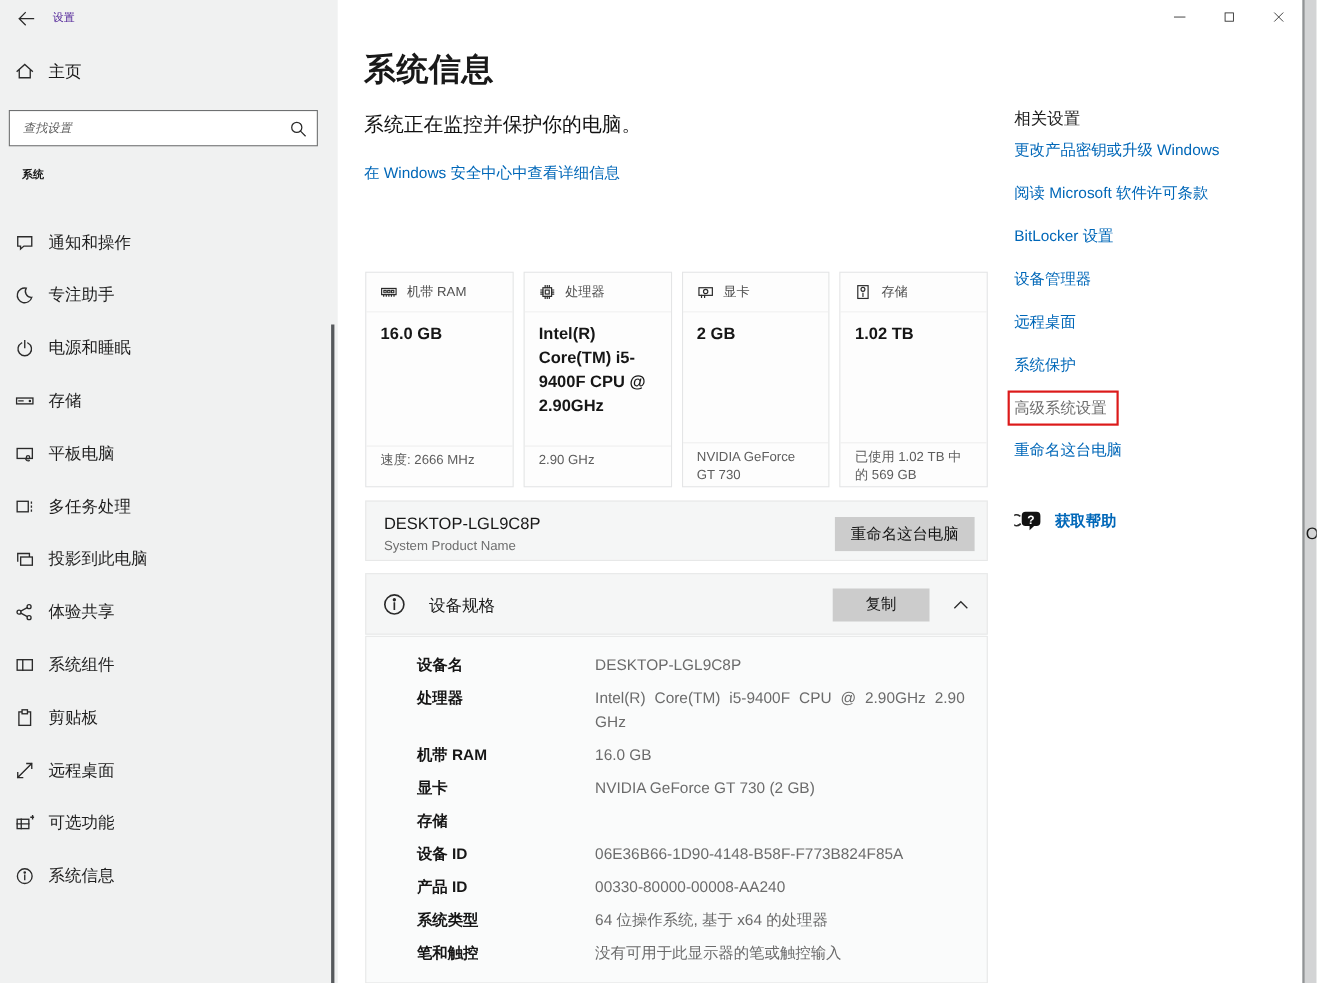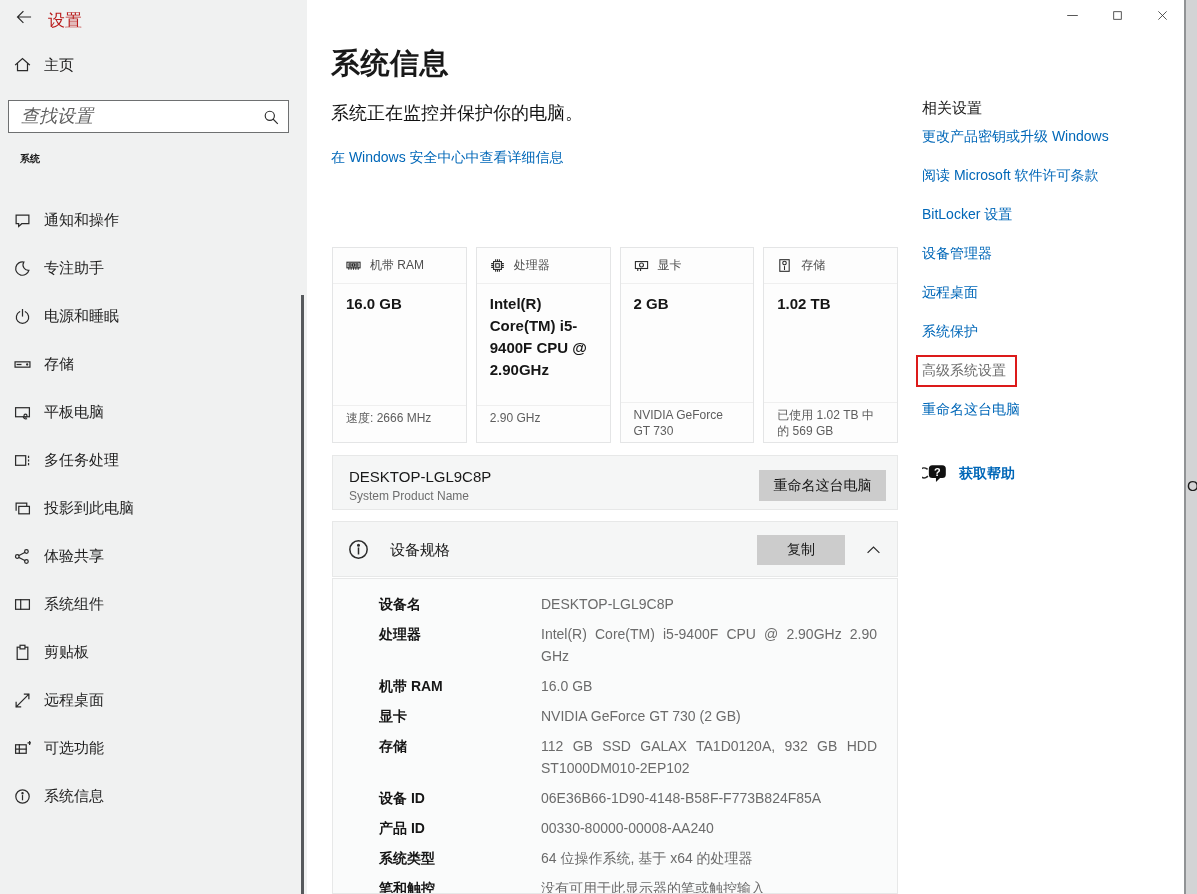--- a/index.html
+++ b/index.html
@@ -7,36 +7,36 @@
   body {
     position:relative; background:#ffffff;
     font-family:"Liberation Sans","DejaVu Sans",sans-serif;
     color:#191919; -webkit-font-smoothing:antialiased;
   }
   .abs { position:absolute; }
   .icon svg { display:block; width:100%; height:100%; fill:none; stroke:#2b2b2b; stroke-width:1.15; stroke-linecap:square; }
 
   
   .titlebar-back { left:8px; top:4px; width:32px; height:26px; padding:5px 7px; cursor:pointer; }
-  .app-title { left:48px; top:9px; font-size:17px; color:#b91c1c; }
+  .app-title { left:48px; top:9px; font-size:10px; color:#4c1d95; }
   .win-controls { left:1050px; top:0; height:31px; display:flex; }
   .win-btn { width:45px; height:31px; display:flex; align-items:center; justify-content:center; }
   .win-btn .icon { width:11px; height:11px; }
 
   
   .desktop-strip { left:1184px; top:0; width:13px; height:894px; background:#d3d4d5; border-left:2px solid #919395; }
   .desktop-strip span { position:absolute; left:1px; top:477px; font-size:15px; color:#1c1c1c; }
 
   
   .sidebar { left:0; top:0; width:307px; height:894px; background:#f0f1f1; }
   .home-row { left:0; top:56px; width:300px; height:36px; display:flex; align-items:flex-start; padding-left:14px; }
   .home-row .icon { width:17px; height:17px; margin-right:13px; }
   .home-row span { font-size:15px; }
   .search-box { left:8px; top:100px; width:281px; height:33px; background:#fff; border:1px solid #6e7071; }
-  .search-box input { position:absolute; left:0; top:0; width:100%; height:100%; border:none; outline:none; background:transparent; padding:0 34px 0 12px; font-size:18px; font-family:inherit; color:#1a1a1a; }
+  .search-box input { position:absolute; left:0; top:0; width:100%; height:100%; border:none; outline:none; background:transparent; padding:0 34px 0 12px; font-size:11px; font-family:inherit; color:#1a1a1a; }
   .search-box input::placeholder { font-style:italic; color:#5e5e5e; opacity:1; }
   .search-box .icon { position:absolute; right:9px; top:8px; width:16px; height:16px; }
   .sidebar-section { left:20px; top:152px; font-size:10px; font-weight:bold;font-family:Liberation Mono, monospace; }
   .nav { left:0; top:196px; width:284px; list-style:none; }
   .nav li { height:48px; display:flex; align-items:center; padding-left:14px; cursor:pointer; }
   .nav .icon { width:17px; height:17px; margin-right:13px; flex-shrink:0; }
   .nav span { font-size:15px; color:#1f1f1f; }
   .side-scrollbar { left:301px; top:295px; width:3px; height:599px; background:#56595c; }
 
   
@@ -376,21 +376,20 @@
     <div class="spec-value">16.0 GB</div>
   </div>
 
   <div class="spec-row">
     <div class="spec-label">显卡</div>
     <div class="spec-value">NVIDIA GeForce GT 730 (2 GB)</div>
   </div>
 
   <div class="spec-row justify">
     <div class="spec-label">存储</div>
-    <div class="spec-value">112 GB SSD GALAX TA1D0120A, 932 GB HDD ST1000DM010-2EP102</div>
   </div>
 
   <div class="spec-row">
     <div class="spec-label">设备 ID</div>
     <div class="spec-value">06E36B66-1D90-4148-B58F-F773B824F85A</div>
   </div>
 
   <div class="spec-row">
     <div class="spec-label">产品 ID</div>
     <div class="spec-value">00330-80000-00008-AA240</div>

